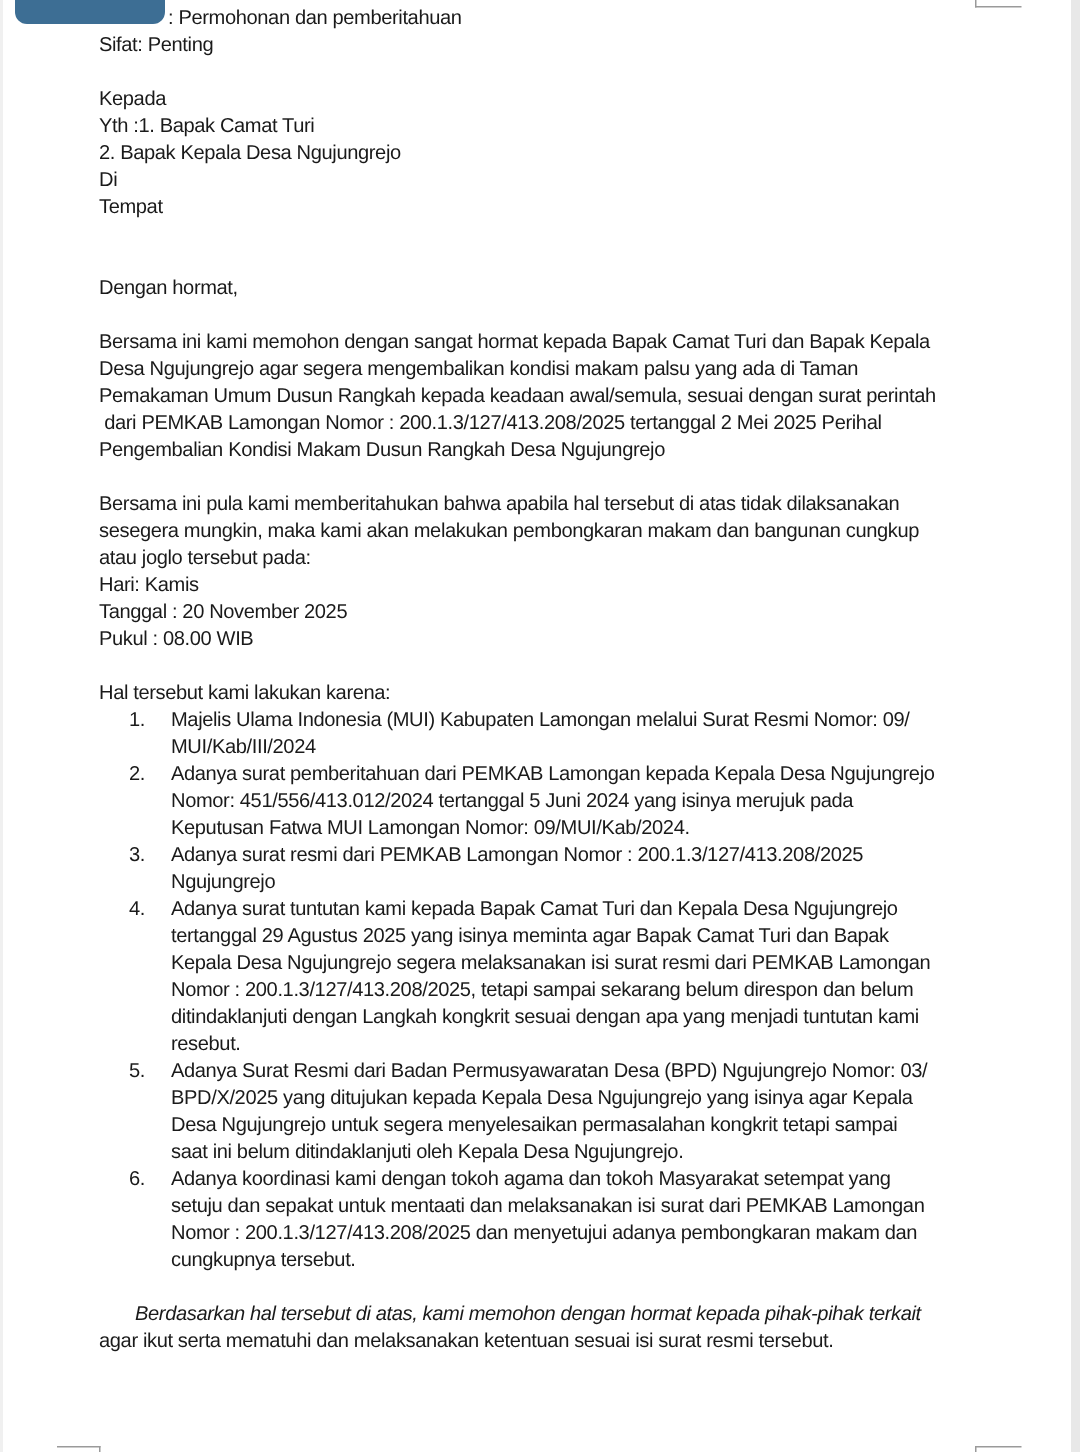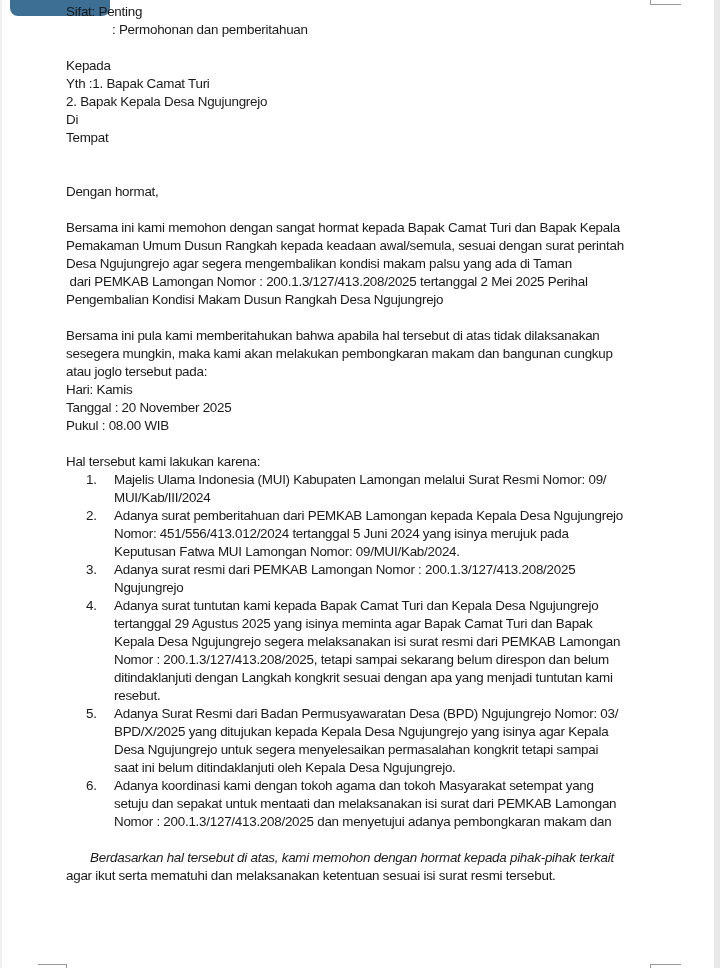--- a/index.html
+++ b/index.html
@@ -104,41 +104,41 @@
 <body>
 
 <div class="left-edge"></div>
 <div class="right-edge"></div>
 <div class="overlay-pill" style="background: rgb(61, 110, 148);"></div>
 <div class="corner-mark corner-tr"></div>
 <div class="corner-mark corner-bl"></div>
 <div class="corner-mark corner-br"></div>
 
 <div class="page">
+  <span class="line subject" style="padding-left:46px;">: Permohonan dan pemberitahuan</span>
   <span class="line">Sifat: Penting</span>
-  <span class="line subject" style="padding-left:46px;">: Permohonan dan pemberitahuan</span>
   <div class="gap"></div>
 
   <div>
     <span class="line">Kepada</span>
     <span class="line">Yth :1. Bapak Camat Turi</span>
     <span class="line">2. Bapak Kepala Desa Ngujungrejo</span>
     <span class="line">Di</span>
     <span class="line">Tempat</span>
   </div>
   <div class="gap"></div>
 
   <div class="gap"></div>
   <span class="line">Dengan hormat,</span>
   <div class="gap"></div>
 
   <div>
     <span class="para-line">Bersama ini kami memohon dengan sangat hormat kepada Bapak Camat Turi dan Bapak Kepala</span>
+    <span class="para-line">Desa Ngujungrejo agar segera mengembalikan kondisi makam palsu yang ada di Taman</span>
     <span class="para-line">Pemakaman Umum Dusun Rangkah kepada keadaan awal/semula, sesuai dengan surat perintah</span>
-    <span class="para-line">Desa Ngujungrejo agar segera mengembalikan kondisi makam palsu yang ada di Taman</span>
     <span class="para-line" style="white-space:pre;"> dari PEMKAB Lamongan Nomor : 200.1.3/127/413.208/2025 tertanggal 2 Mei 2025 Perihal</span>
     <span class="para-line">Pengembalian Kondisi Makam Dusun Rangkah Desa Ngujungrejo</span>
   </div>
   <div class="gap"></div>
 
   <div>
     <span class="para-line">Bersama ini pula kami memberitahukan bahwa apabila hal tersebut di atas tidak dilaksanakan</span>
     <span class="para-line">sesegera mungkin, maka kami akan melakukan pembongkaran makam dan bangunan cungkup</span>
     <span class="para-line">atau joglo tersebut pada:</span>
     <span class="line">Hari: Kamis</span>
@@ -179,20 +179,21 @@
         <span class="para-line"><span>Adanya Surat Resmi dari Badan Permusyawaratan Desa (BPD) Ngujungrejo Nomor: 03/</span></span>
         <span class="para-line"><span>BPD/X/2025 yang ditujukan kepada Kepala Desa Ngujungrejo yang isinya agar Kepala</span></span>
         <span class="para-line"><span>Desa Ngujungrejo untuk segera menyelesaikan permasalahan kongkrit tetapi sampai</span></span>
         <span class="para-line"><span>saat ini belum ditindaklanjuti oleh Kepala Desa Ngujungrejo.</span></span>
       </li>
       <li>
         <span class="num">6.</span>
         <span class="para-line"><span>Adanya koordinasi kami dengan tokoh agama dan tokoh Masyarakat setempat yang</span></span>
         <span class="para-line"><span>setuju dan sepakat untuk mentaati dan melaksanakan isi surat dari PEMKAB Lamongan</span></span>
         <span class="para-line"><span>Nomor : 200.1.3/127/413.208/2025 dan menyetujui adanya pembongkaran makam dan</span></span>
+        <span class="para-line"><span>cungkupnya tersebut.</span></span>
       </li>
     </ol>
   <div class="gap"></div>
 
   <div>
     <span class="para-line indent-first">Berdasarkan hal tersebut di atas, kami memohon dengan hormat kepada pihak-pihak terkait</span>
     <span class="para-line">agar ikut serta mematuhi dan melaksanakan ketentuan sesuai isi surat resmi tersebut.</span>
   </div>
 </div>
 

